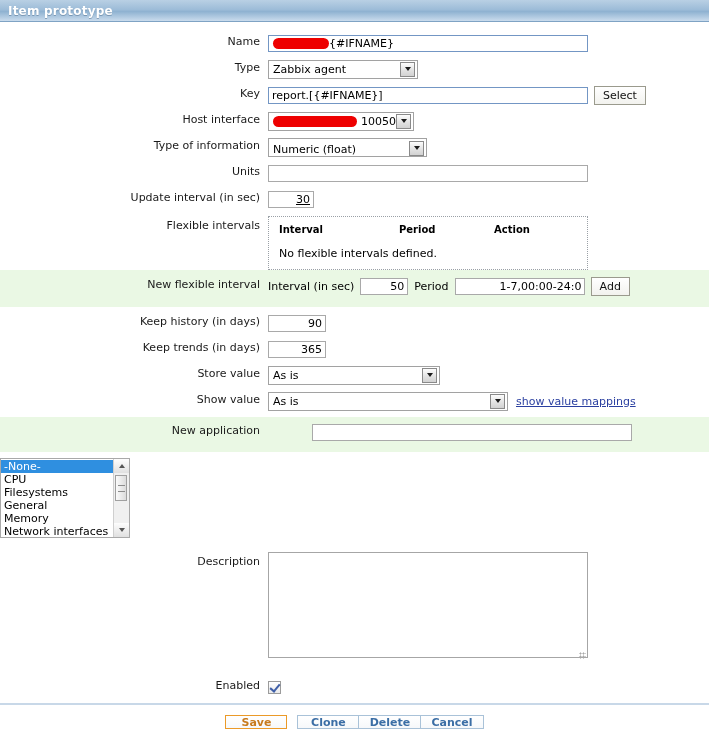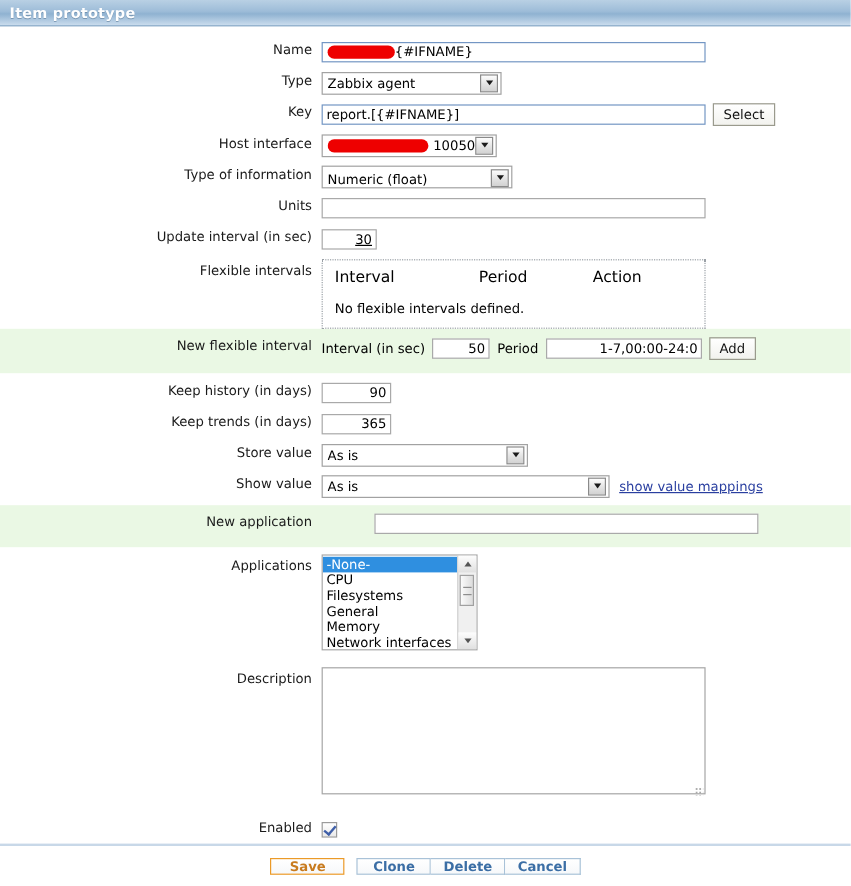--- a/index.html
+++ b/index.html
@@ -145,22 +145,22 @@
   
   .fx-panel {
     width: 320px;
     border: 1px dotted #9aa0a6;
     background: #ffffff;
     box-sizing: border-box;
     padding: 7px 10px 9px 10px;
   }
   .fx-head {
     display: flex;
-    font-weight: normal;
-    font-size: 13px;
+    font-weight: bold;
+    font-size: 10px;
     margin-bottom: 12px;
   }
   .fx-head span:nth-child(1) { width: 120px; }
   .fx-head span:nth-child(2) { width: 95px; }
   .fx-empty { font-size: 11px; }
 
   
   .listbox {
     width: 130px;
     height: 80px;
@@ -474,21 +474,20 @@
   </div>
 
   <div class="row band" style="padding:4px 0 5px 0;margin-top:3px;gap:44px;">
     <div class="label" style="padding-top:3px;">New application</div>
     <div class="field" style="padding-top:0;">
       <input class="txt" style="width: 320px;" type="text" value="">
     </div>
   </div>
 
   <div class="row" style="margin-top:4px;">
-    <div class="label">Applications</div>
     <div class="field">
       <div class="listbox">
         <div class="listbox-items">
           <div class="opt selected">-None-</div>
           <div class="opt">CPU</div>
           <div class="opt">Filesystems</div>
           <div class="opt">General</div>
           <div class="opt">Memory</div>
           <div class="opt">Network interfaces</div>
         </div>

